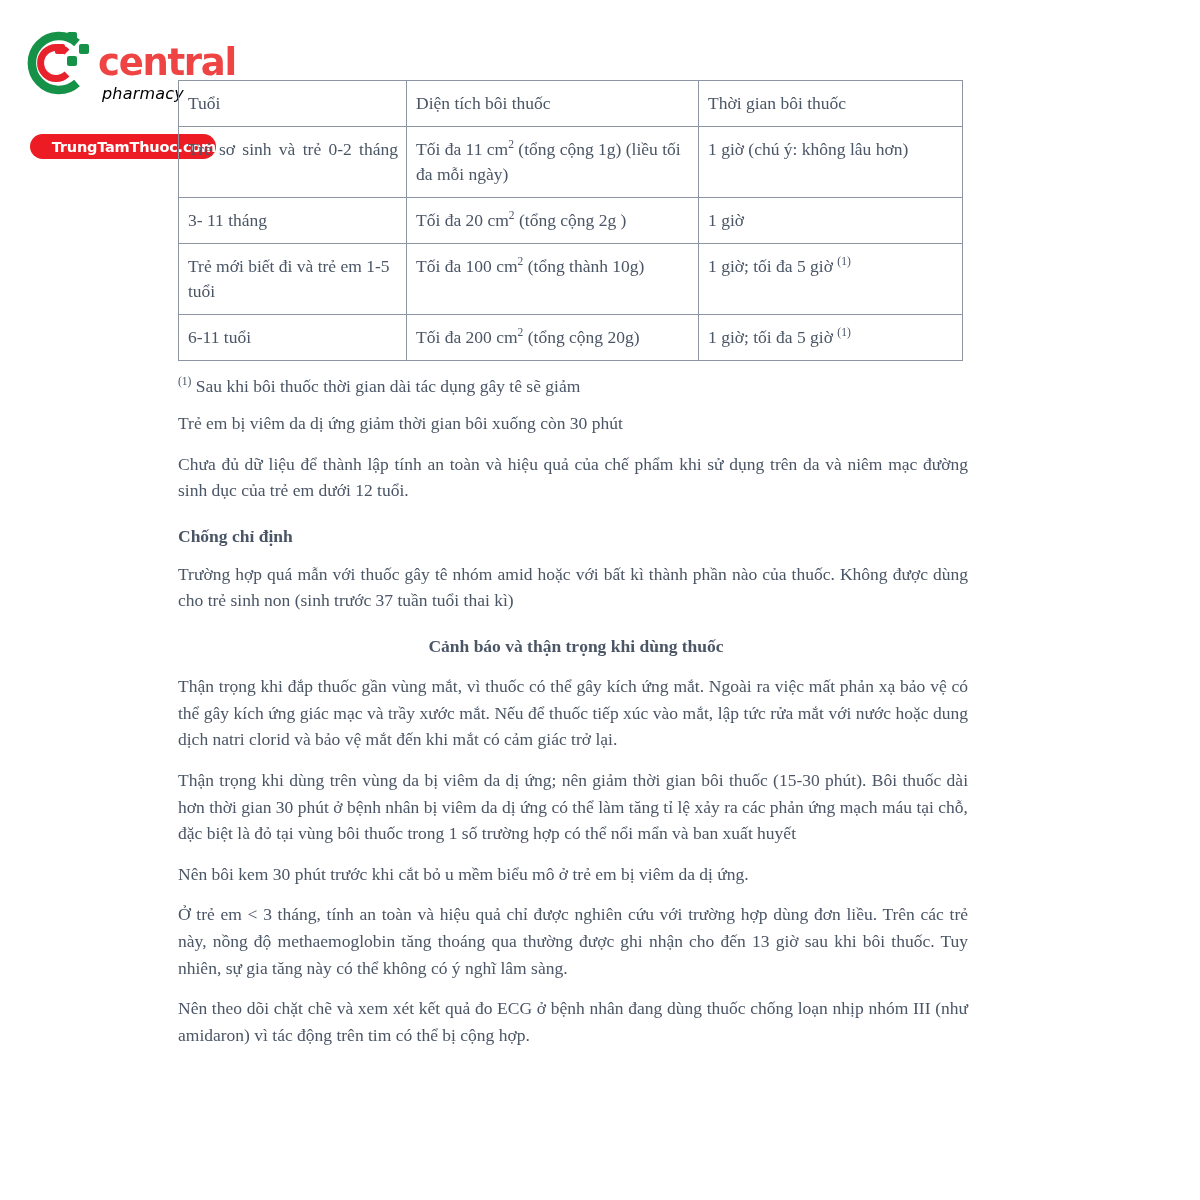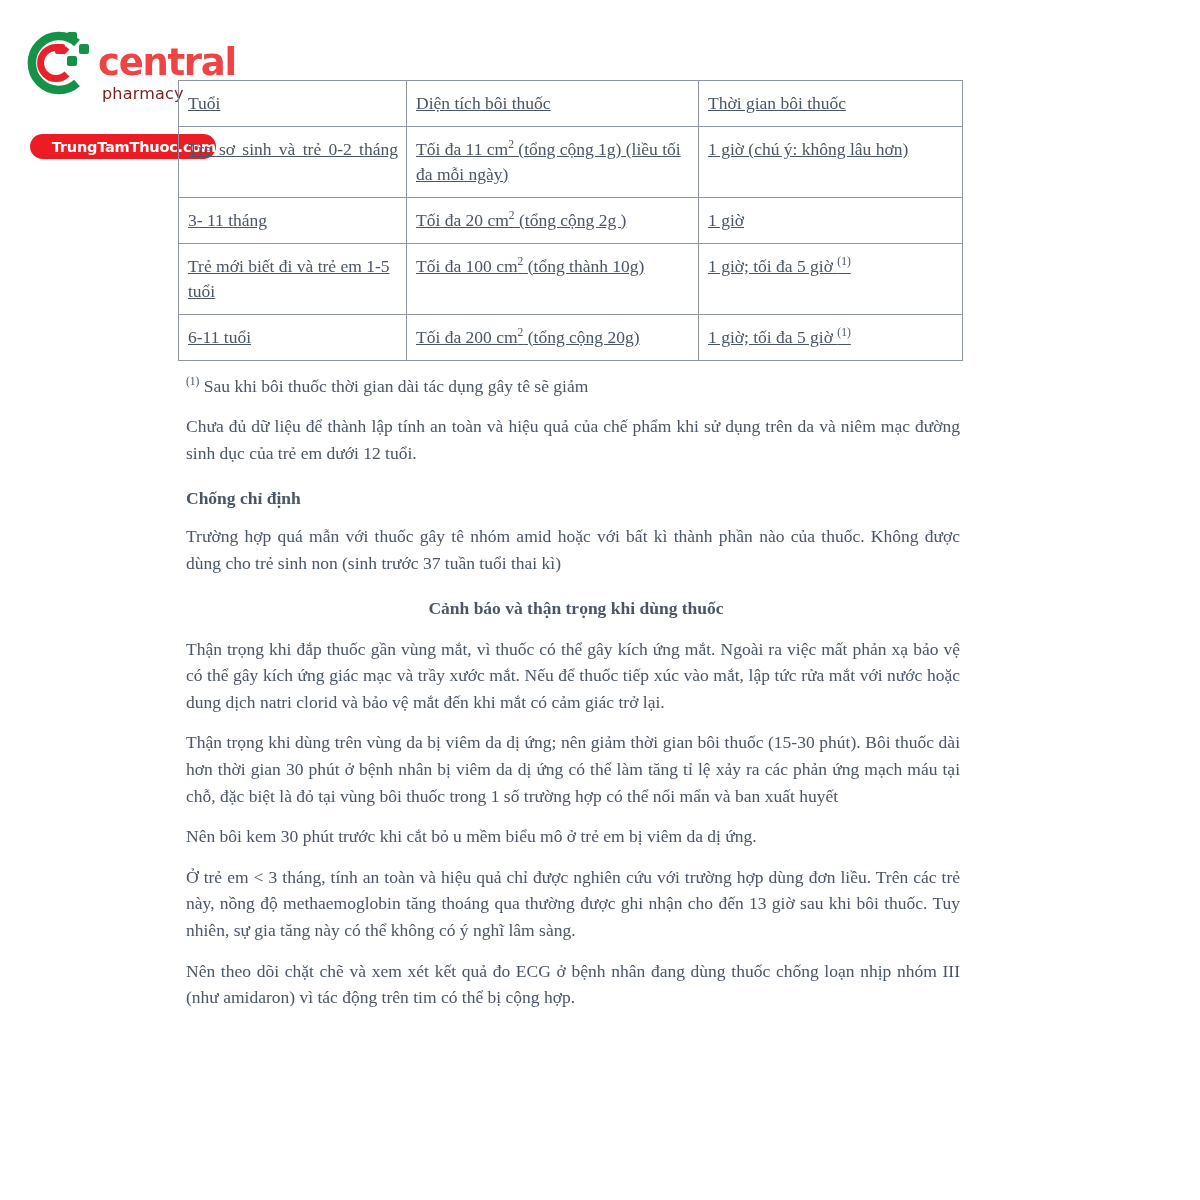--- a/index.html
+++ b/index.html
@@ -42,23 +42,24 @@
     letter-spacing: -1.3px;
     line-height: 1;
   }
   #logo-subword {
     position: absolute;
     left: 88px;
     top: 64px;
     font-family: "DejaVu Sans", sans-serif;
     font-size: 16px;
     font-weight: normal;
-    color: #7f1d1d;
+    color: #000000;
     letter-spacing: 0.2px;
     line-height: 1;
+    font-style: italic;
   }
   #site-banner {
     position: absolute;
     left: 16px;
     top: 112px;
     width: 186px;
     height: 25px;
     background: #ed1c24;
     border-radius: 13px;
     display: flex;
@@ -81,21 +82,20 @@
     top: 80px;
     width: 790px;
   }
 
   
   table.dose-table {
     border-collapse: collapse;
     width: 784px;
     table-layout: fixed;
     margin: 0;
-    text-decoration: underline;
   }
   table.dose-table td,
   table.dose-table th {
     border: 1px solid #8d95a3;
     vertical-align: top;
     padding: 10px 8px 10px 9px;
     font-size: 17.5px;
     line-height: 1.42;
     font-weight: normal;
     text-align: left;
@@ -114,21 +114,21 @@
   td.justify, th.justify { text-align: justify; text-align-last: justify; }
   td.plain { text-align: left; }
 
   sup { font-size: 0.66em; vertical-align: super; line-height: 0; }
 
   
   .para {
     font-size: 17.5px;
     line-height: 1.52;
     text-align: justify;
-    margin: 8px;
+    margin: 0;
     padding: 0;
     color: #4a5565;
   }
   .blk { margin-top: 14px; }
   .blk-tight { margin-top: 11px; }
   .heading {
     font-weight: bold;
     text-align: left;
     margin-top: 19px;
   }
@@ -196,20 +196,21 @@
       <tr>
         <td class="r4 plain">6-11 tuổi</td>
         <td class="r4 plain"><span>Tối đa 200 cm</span><sup>2</sup><span> (tổng cộng 20g)</span></td>
         <td class="r4 plain"><span>1 giờ; tối đa 5 giờ </span><sup>(1)</sup></td>
       </tr>
     </tbody>
   </table>
 
   <p class="para footnote"><sup>(1)</sup><span> Sau khi bôi thuốc thời gian dài tác dụng gây tê sẽ giảm</span></p>
 
+  <p class="para blk-tight">Trẻ em bị viêm da dị ứng giảm thời gian bôi xuống còn 30 phút</p>
 
   <p class="para blk">Chưa đủ dữ liệu để thành lập tính an toàn và hiệu quả của chế phẩm khi sử dụng trên da và niêm mạc đường sinh dục của trẻ em dưới 12 tuổi.</p>
 
   <p class="para heading">Chống chỉ định</p>
 
   <p class="para blk-tight">Trường hợp quá mẫn với thuốc gây tê nhóm amid hoặc với bất kì thành phần nào của thuốc. Không được dùng cho trẻ sinh non (sinh trước 37 tuần tuổi thai kì)</p>
 
   <p class="para heading ind">Cảnh báo và thận trọng khi dùng thuốc</p>
 
 

